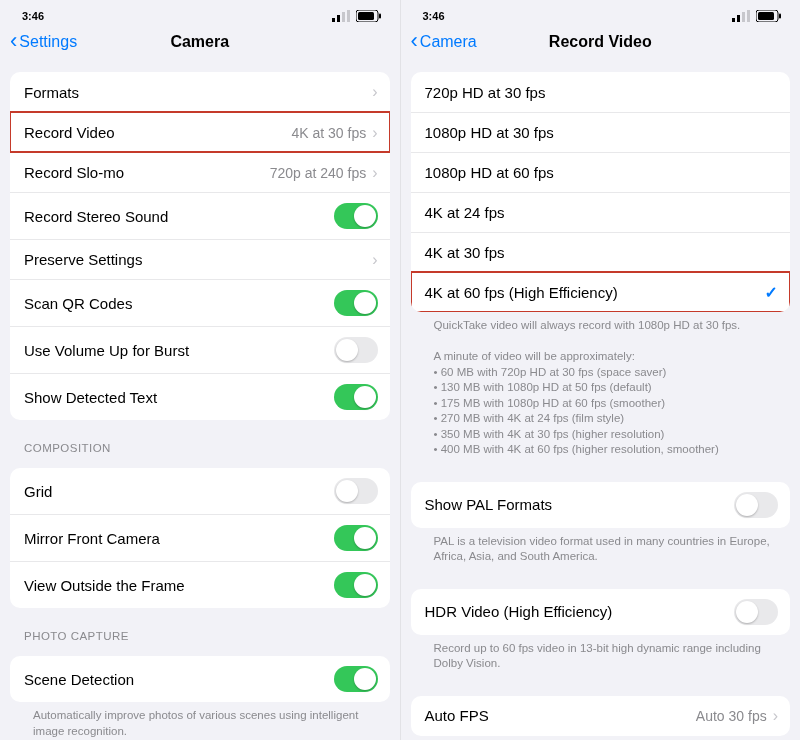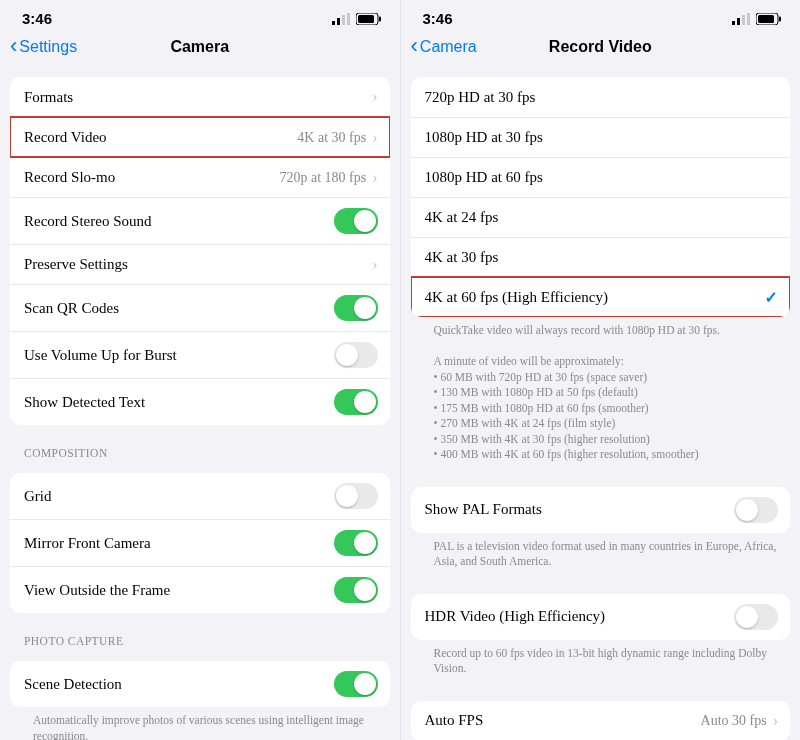--- a/index.html
+++ b/index.html
@@ -21,21 +21,21 @@
   }
   .phone + .phone { border-left: 1px solid #e2e2e6; }
 
   
   .status-bar {
     display: flex;
     justify-content: space-between;
     align-items: center;
     padding: 10px 18px 6px 22px;
     font-weight: 600;
-    font-size: 15px;
+    font-size: 11px;
     color: #000;
   }
   .status-right {
     display: flex;
     align-items: center;
     gap: 6px;
   }
   .signal svg, .battery svg { display: block; }
 
   
@@ -61,21 +61,20 @@
     font-weight: 600;
     font-size: 16px;
     color: #000;
     pointer-events: none;
   }
 
   .content {
     flex: 1;
     overflow-y: auto;
     padding-bottom: 10px;
-    font-family: Liberation Serif, serif;
   }
 
   .group {
     margin: 10px 10px 0 10px;
     background: #fff;
     border-radius: 10px;
     overflow: hidden;
   }
   .group.tight { margin-top: 24px; }
 
@@ -185,21 +184,21 @@
           <span class="label">Formats</span>
           <span class="chevron">›</span>
         </div>
         <div class="row highlight">
           <span class="label">Record Video</span>
           <span class="detail">4K at 30 fps</span>
           <span class="chevron">›</span>
         </div>
         <div class="row">
           <span class="label">Record Slo-mo</span>
-          <span class="detail">720p at 180 fps</span>
+          <span class="detail">720p at 240 fps</span>
           <span class="chevron">›</span>
         </div>
         <div class="row">
           <span class="label">Record Stereo Sound</span>
           <span class="toggle on">
             <span class="knob"></span>
           </span>
         </div>
         <div class="row">
           <span class="label">Preserve Settings</span>

